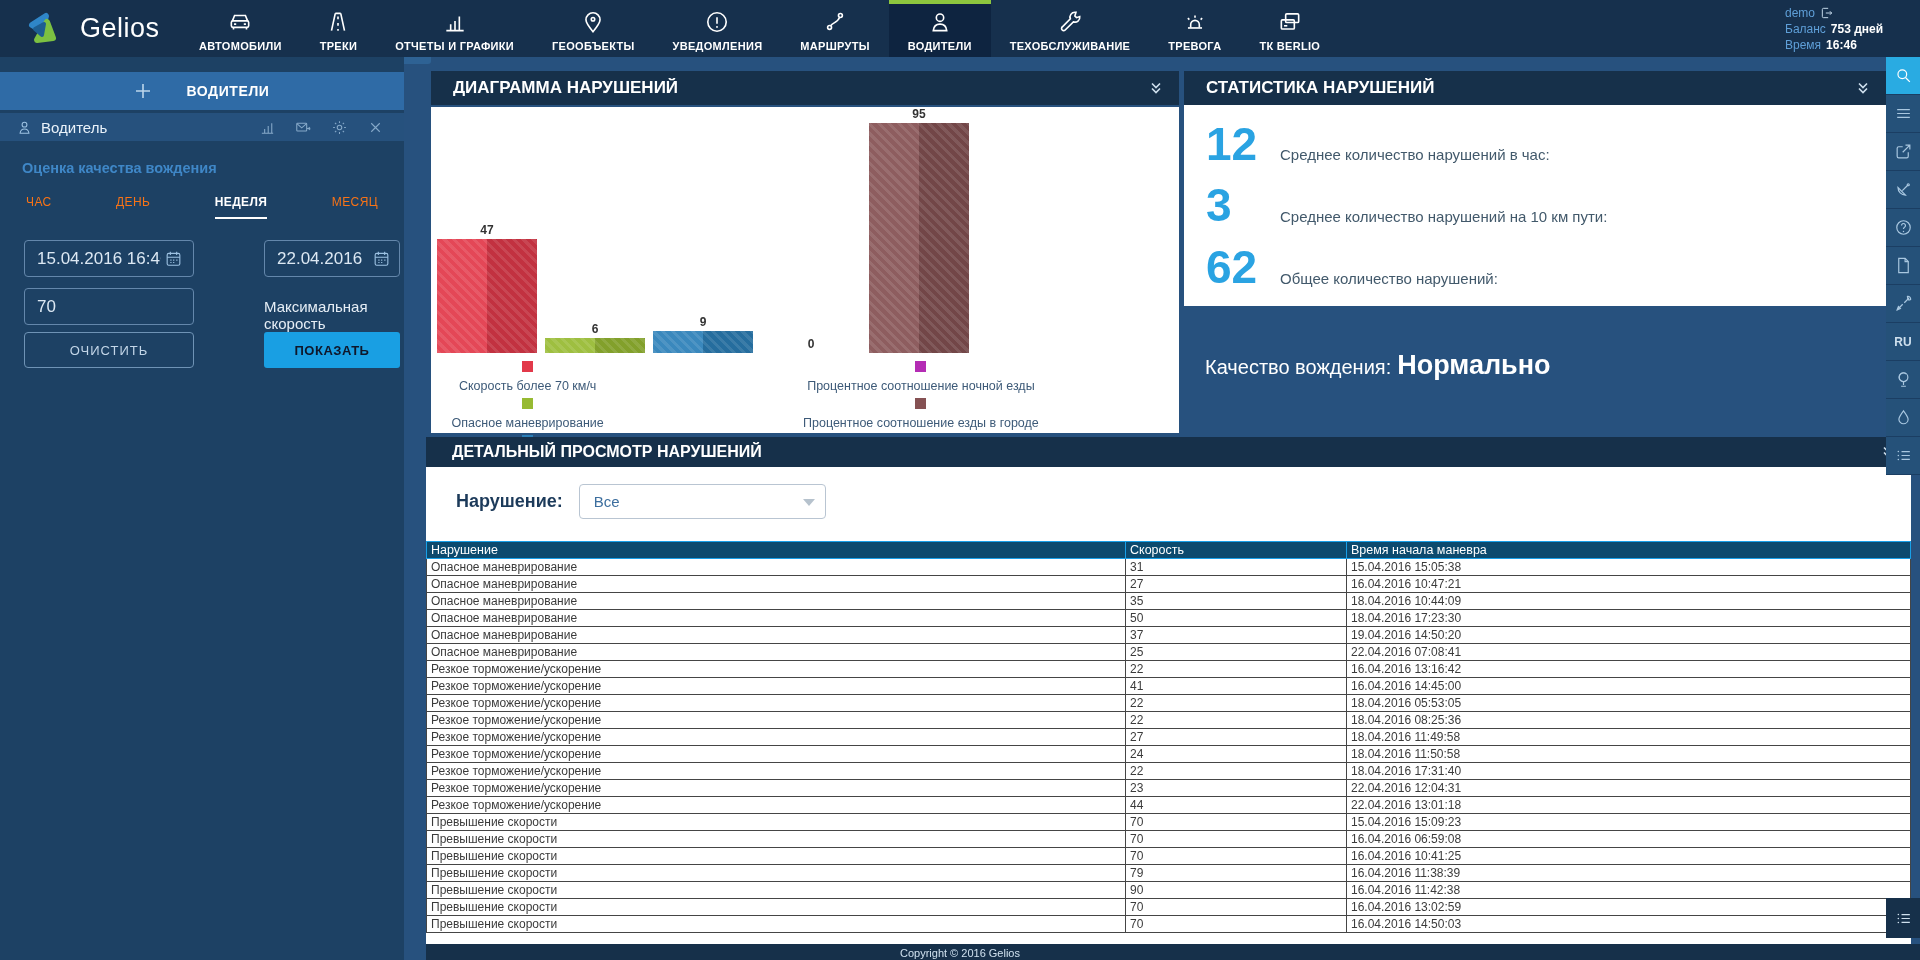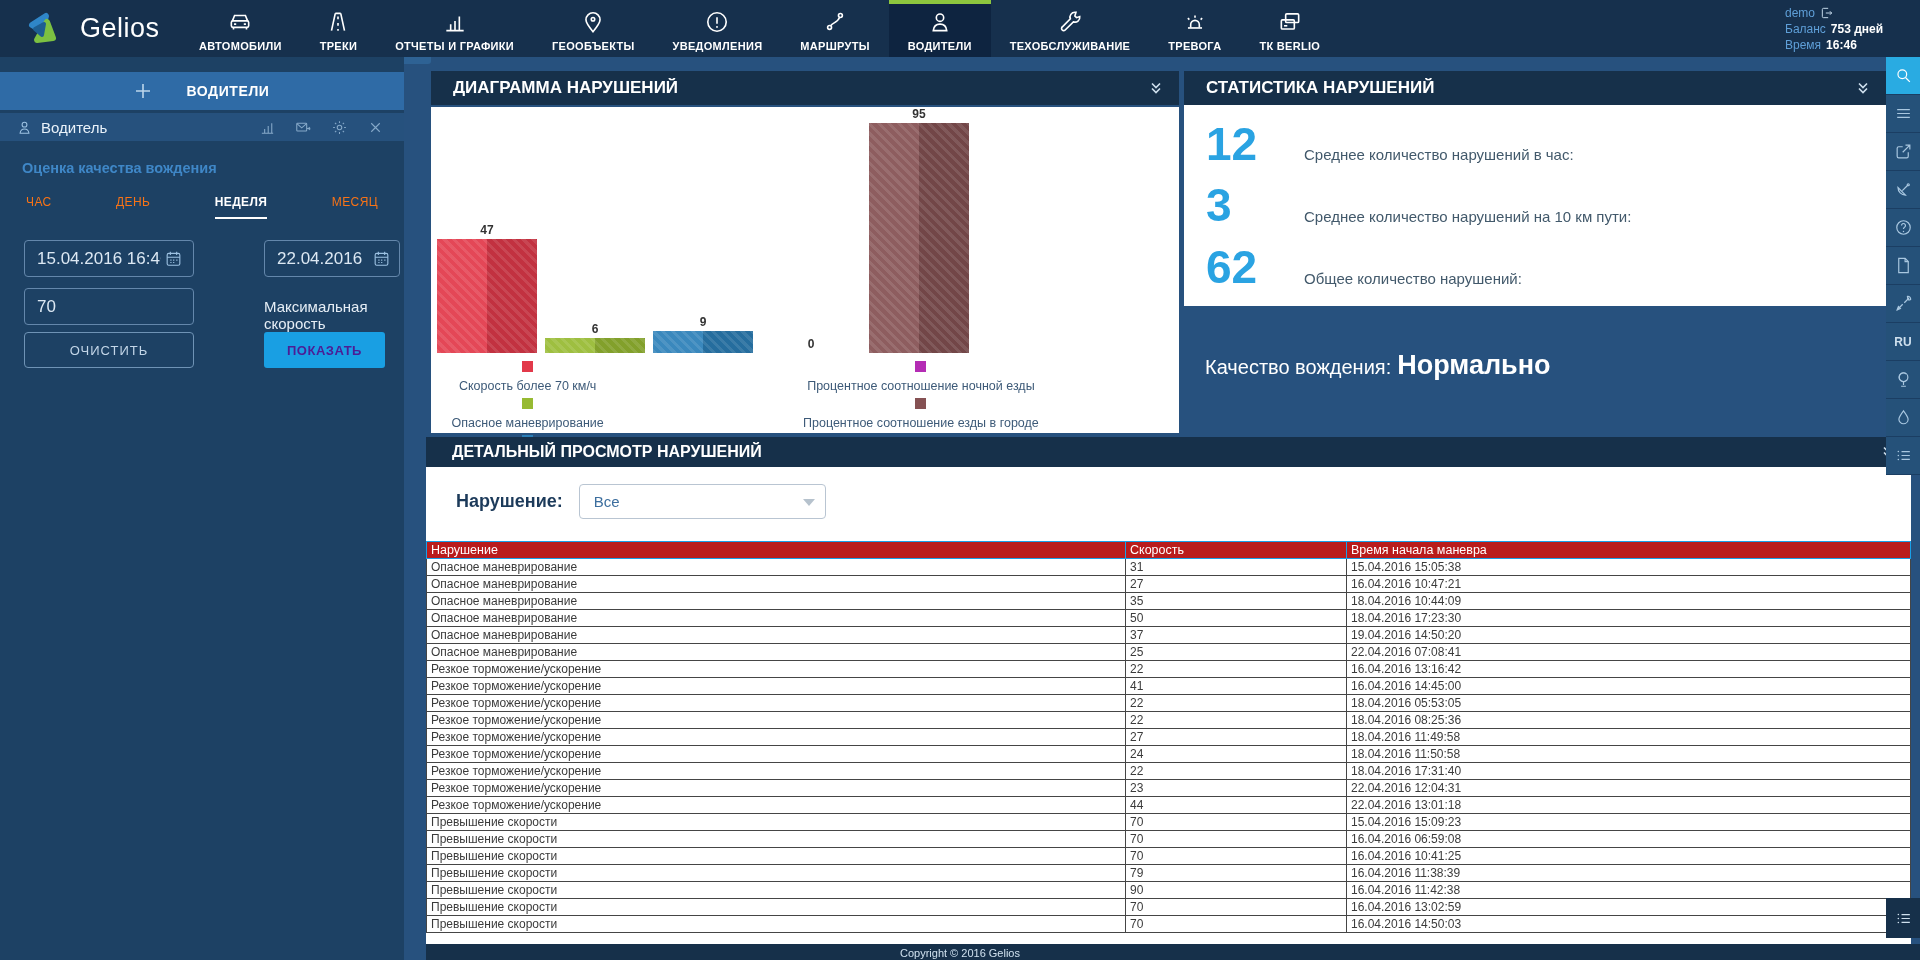--- a/index.html
+++ b/index.html
@@ -37,21 +37,21 @@
   .side-section-title { position:absolute; left:22px; top:103px; color:#3f87c7; font-weight:bold; font-size:14.5px; }
   .side-tabs { position:absolute; left:0; top:138px; width:404px; display:flex; justify-content:space-between; padding:0 26px; }
   .side-tab { color:#f97316; font-size:12px; letter-spacing:.4px; cursor:pointer; padding-bottom:8px; border-bottom:2px solid transparent; }
   .side-tab.active { color:#fff; border-bottom-color:#fff; font-weight:bold; }
   .fld { position:absolute; height:37px; border:1px solid #6487ab; border-radius:4px; background:transparent; color:#dce8f3; font-size:17px; font-family:inherit; padding:0 32px 0 12px; outline:none; width:170px; }
   .fld.right { left:264px; width:136px; }
   .cal-btn { position:absolute; top:9px; cursor:pointer; }
   .cal-btn svg { stroke:#9dc2e2; fill:none; stroke-width:1.4; width:19px; height:19px; }
   .speed-label { position:absolute; left:264px; top:241px; color:#e6eef6; font-size:15px; }
   .btn-clear { position:absolute; left:24px; top:275px; width:170px; height:36px; background:transparent; border:1px solid #6f93b5; border-radius:4px; color:#c3d6e8; font-size:13px; letter-spacing:1px; cursor:pointer; font-family:inherit; }
-  .btn-show { position:absolute; left:264px; top:275px; width:121px; height:36px; background:#199fe3; border:none; border-radius:3px; color:#4c1d95; font-weight:bold; font-size:13px; letter-spacing:.5px; cursor:pointer; font-family:inherit; }
+  .btn-show { position:absolute; left:264px; top:275px; width:136px; height:36px; background:#199fe3; border:none; border-radius:3px; color:#0f172a; font-weight:bold; font-size:13px; letter-spacing:.5px; cursor:pointer; font-family:inherit; }
   .collapse-tab { position:absolute; left:404px; top:14px; width:27px; height:50px; background:#2e6294; border-radius:0 3px 3px 0; display:flex; align-items:center; justify-content:center; cursor:pointer; }
   .collapse-tab svg { stroke:#fff; fill:none; stroke-width:2; width:16px; height:16px; }
 
   
   .panel-header { background:#16304a; color:#fff; font-weight:bold; display:flex; align-items:center; }
   .chev-dbl { margin-left:auto; cursor:pointer; }
   .chev-dbl svg { stroke:#cfe0ee; fill:none; stroke-width:1.6; width:14px; height:14px; }
 
   .chart-panel { position:absolute; left:431px; top:71px; width:748px; height:360px; }
   .chart-panel .panel-header { height:34px; font-size:17px; padding:0 16px 0 22px; }
@@ -65,37 +65,37 @@
   .legend-col { position:absolute; list-style:none; }
   .legend-col.c1 { left:8px; top:254px; }
   .legend-col.c2 { left:372px; top:254px; }
   .legend-col li { display:flex; align-items:center; gap:7px; margin-bottom:5px;flex-direction:column; }
   .legend-sq { width:11px; height:11px; flex:0 0 11px; }
   .legend-txt { font-size:12.5px; color:#3d5a78; }
 
   .stats-panel { position:absolute; left:1184px; top:71px; width:702px; }
   .stats-panel .panel-header { height:34px; font-size:17px; padding:0 16px 0 22px; }
   .stats-body { background:#fff; height:201px; display:flex; flex-direction:column; justify-content:space-around; padding:8px 0 8px 22px; }
-  .stat-row { display:flex; align-items:center;gap:24px; }
+  .stat-row { display:flex; align-items:center; }
   .stat-num { color:#2aa3e2; font-size:46px; font-weight:bold; line-height:1; min-width:58px; }
   .stat-label { color:#42596b; font-size:15px; margin-left:16px; padding-top:22px; }
   .quality-line { position:absolute; left:1205px; top:350px; color:#fff; white-space:nowrap; }
   .quality-label { font-size:20px; }
   .quality-value { font-size:27px; font-weight:bold; margin-left:6px; }
 
   .detail-panel { position:absolute; left:426px; top:437px; width:1485px; height:508px; }
   .detail-panel .panel-header { height:30px; font-size:16px; padding:0 16px 0 26px; }
   .detail-body { position:relative; background:#fff; height:478px; overflow:hidden; }
   .filter-row { position:absolute; left:0; top:17px; height:35px; display:flex; align-items:center; }
   .filter-label { color:#1c3a5a; font-weight:bold; font-size:18px; margin-left:30px; }
   .dropdown { position:relative; margin-left:16px; width:247px; height:35px; border:1px solid #b9c5d2; border-radius:4px; display:flex; align-items:center; padding:0 30px 0 14px; cursor:pointer; }
   .dropdown-value { color:#3c6e9e; font-size:15px; }
   .dropdown-caret { position:absolute; right:10px; top:14px; width:0; height:0; border-left:6px solid transparent; border-right:6px solid transparent; border-top:7px solid #b6c2cd; }
   .vio-table { position:absolute; left:0; top:74px; width:100%; border-collapse:collapse; table-layout:fixed; }
-  .vio-table th { background:#b91c1c; color:#fff; font-weight:normal; font-size:12.5px; text-align:left; height:17px; padding:0 4px; border:1px solid #18a0e8; }
+  .vio-table th { background:#0c4a6e; color:#fff; font-weight:normal; font-size:12.5px; text-align:left; height:17px; padding:0 4px; border:1px solid #18a0e8; }
   .vio-table td { background:#fff; color:#3b3b3b; font-size:12px; height:17px; padding:0 4px; border:1px solid #454545; white-space:nowrap; overflow:hidden; }
 
   
   .right-toolbar { position:absolute; left:1886px; top:57px; width:34px; z-index:20; }
   .rt-item { width:34px; height:38px; background:#255179; border-bottom:1px solid #1b3e63; display:flex; align-items:center; justify-content:center; cursor:pointer; color:#cfe0ee; font-size:12px; font-weight:bold; }
   .rt-item svg { stroke:#a9c7e0; fill:none; stroke-width:1.5; width:19px; height:19px; }
   .rt-item.active { background:#29abe2; }
   .rt-item.active svg { stroke:#fff; }
   .rt-pin { position:absolute; left:1886px; top:898px; width:34px; height:40px; background:#16304a; display:flex; align-items:center; justify-content:center; cursor:pointer; z-index:25; }
   .rt-pin svg { stroke:#cfe0ee; fill:none; stroke-width:1.5; width:19px; height:19px; }

